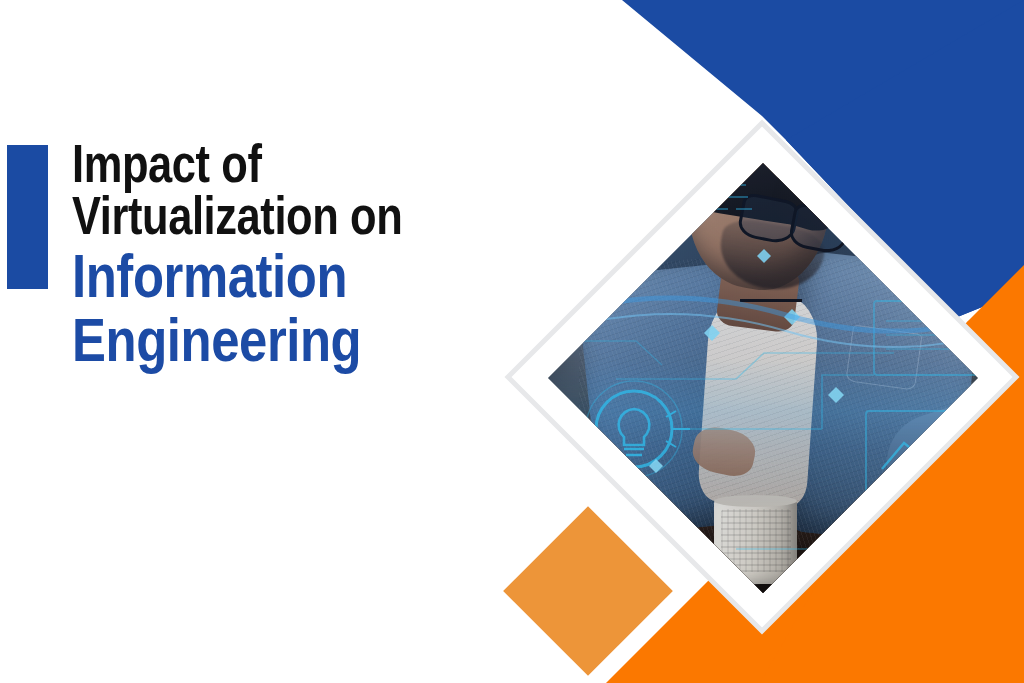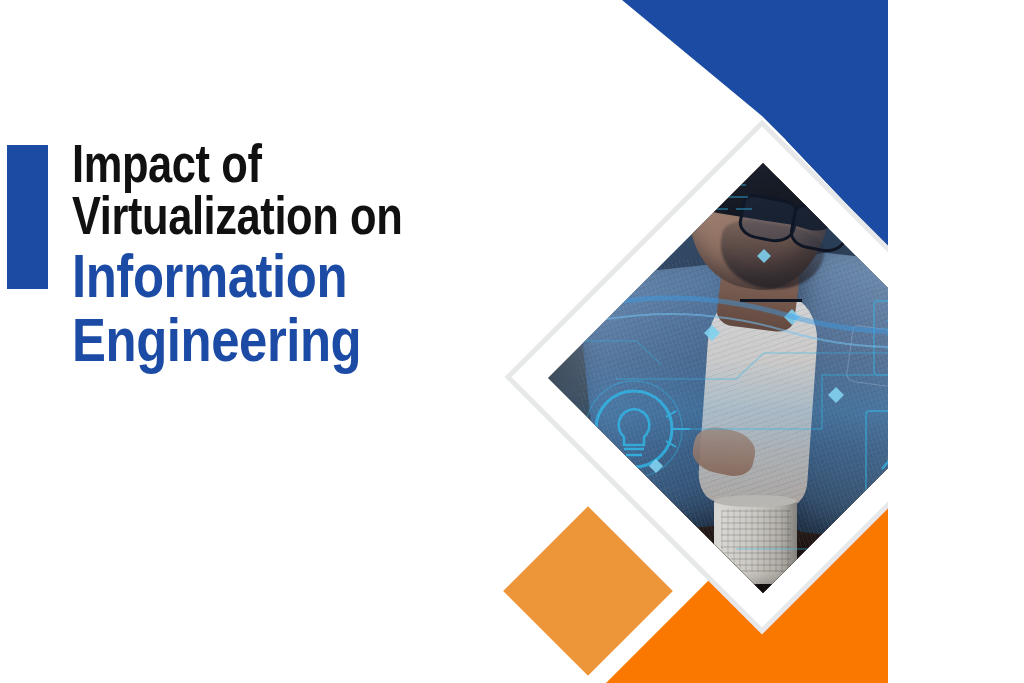--- a/index.html
+++ b/index.html
@@ -3,21 +3,21 @@
 <meta charset="utf-8">
 <title>Impact of Virtualization on Information Engineering</title>
 <style>
   html, body {
     margin: 0;
     padding: 0;
     background: #ffffff;
   }
   #banner {
     position: relative;
-    width: 888px;
+    width: 1024px;
     height: 683px;
     overflow: hidden;
     background: #ffffff;
     font-family: "Liberation Sans", "DejaVu Sans", sans-serif;
   }
 
   
   .accent-bar {
     position: absolute;
     left: 7px;

